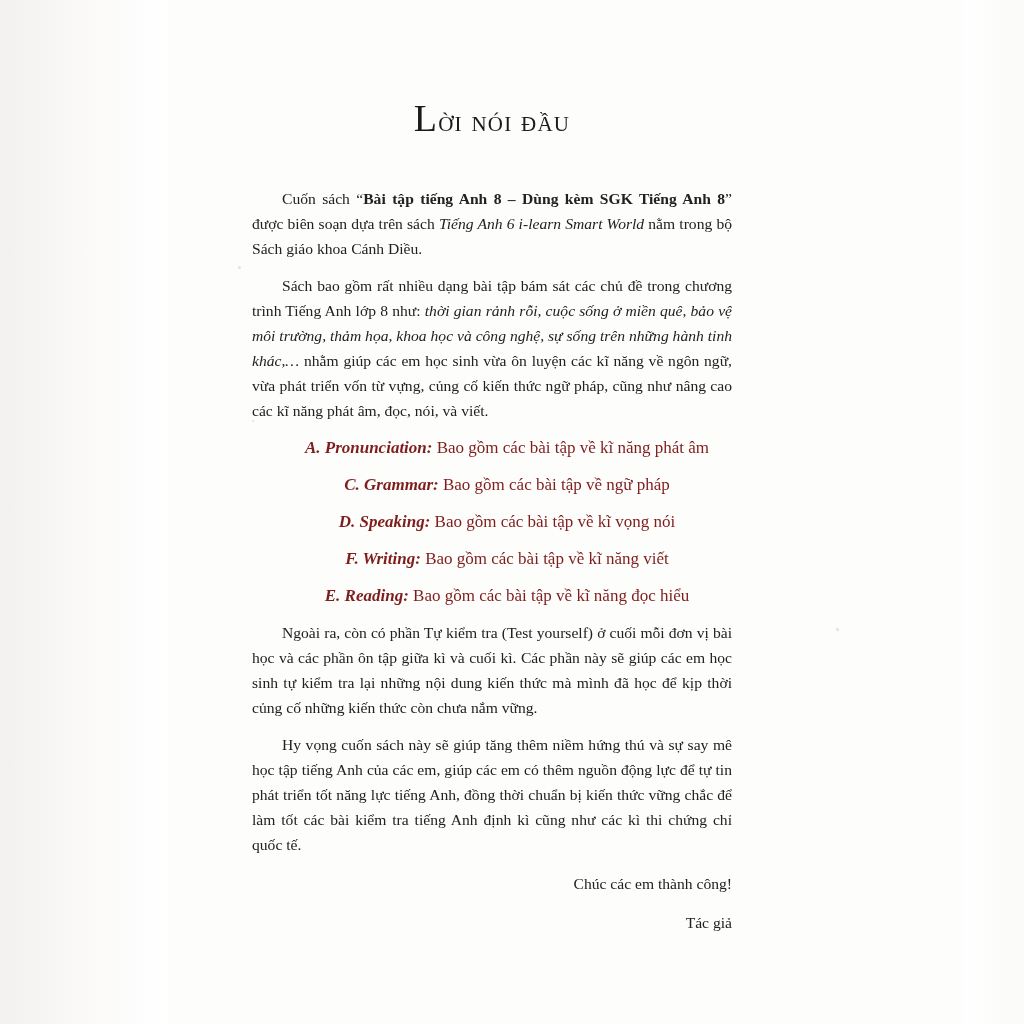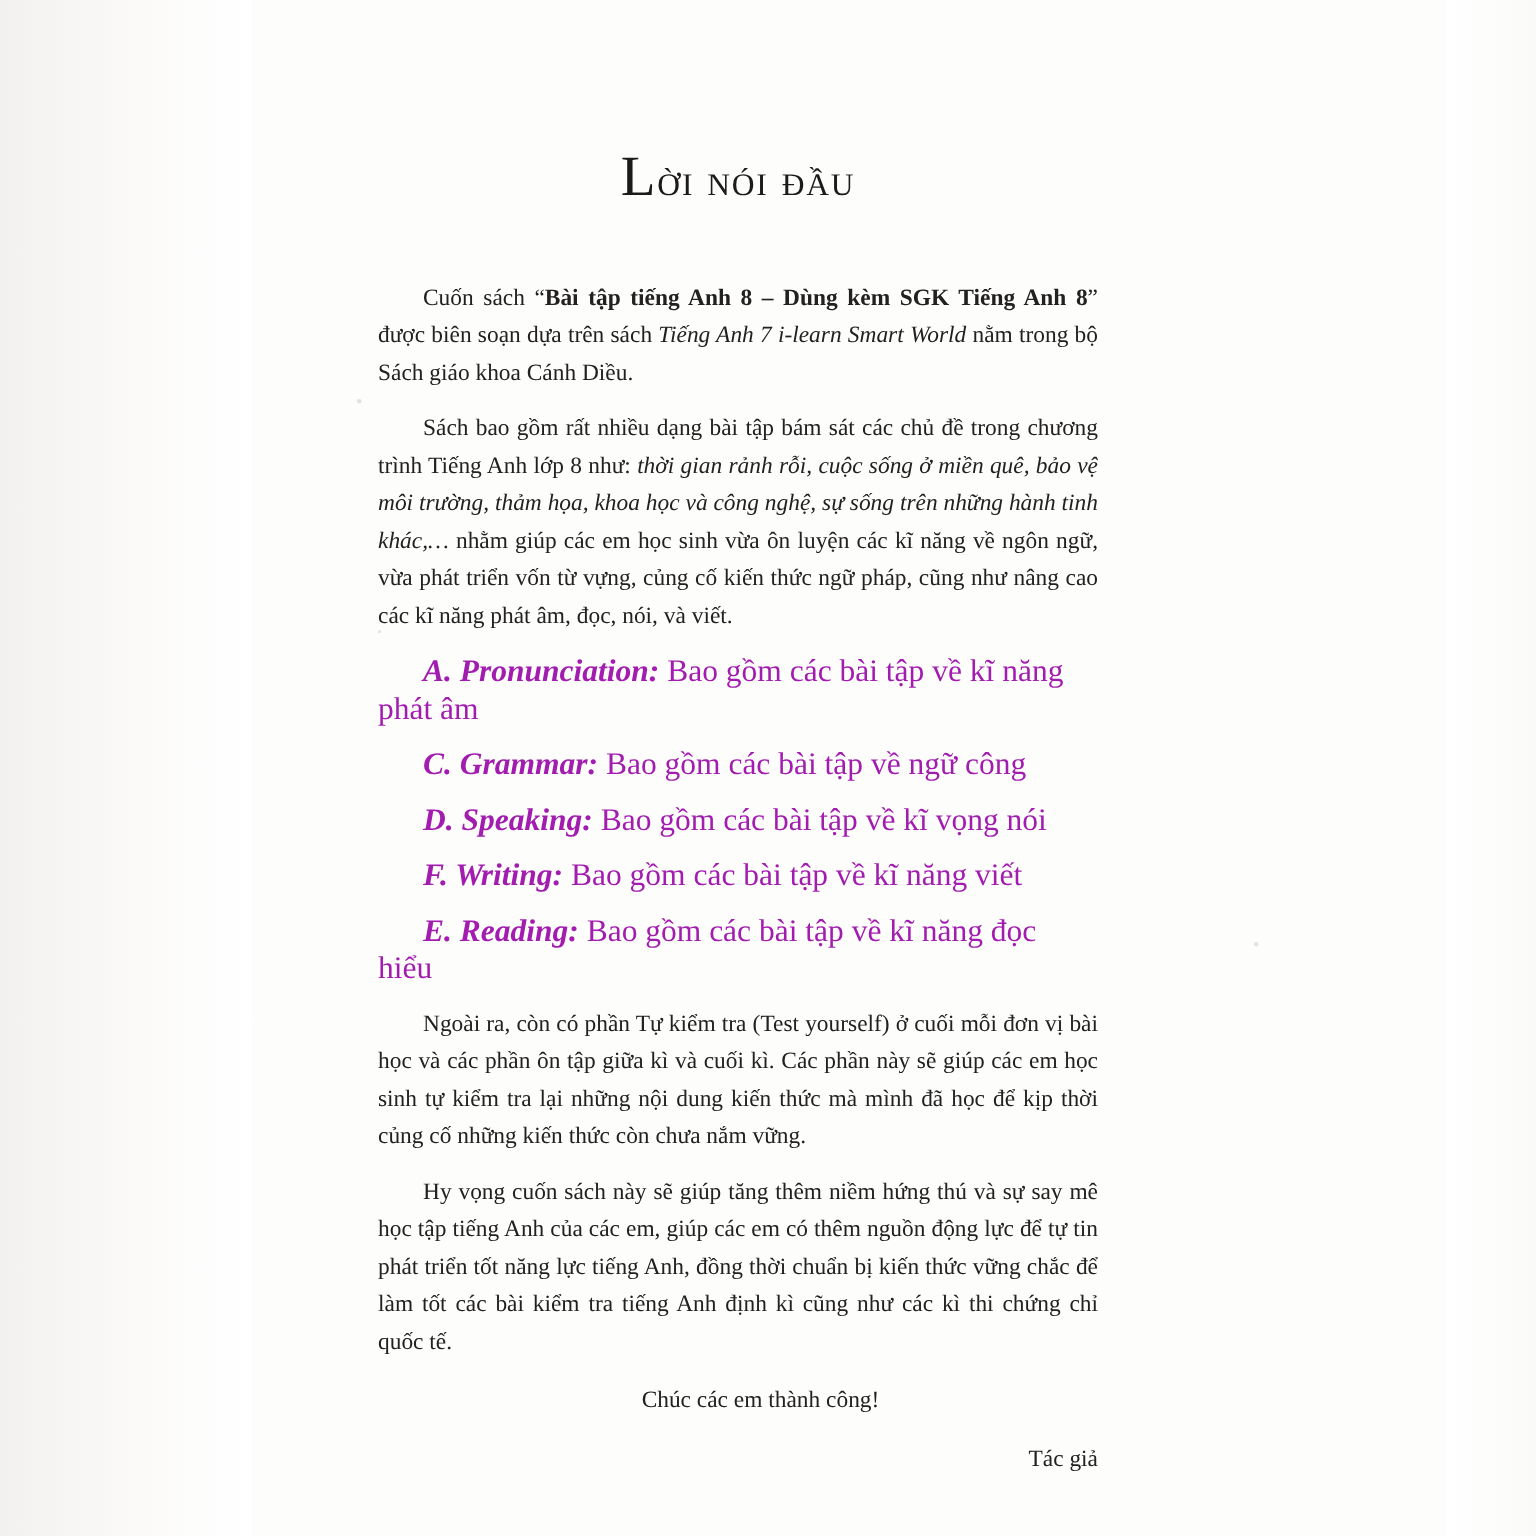--- a/index.html
+++ b/index.html
@@ -61,29 +61,29 @@
     margin: 0 0 12px 0;
     text-align: justify;
     text-justify: inter-word;
     font-size: 15.6px;
     line-height: 25px;
     color: #232120;
     text-indent: 30px;
   }
   p.item {
     margin: 0 0 12px 0;
-    text-align: left;
-    font-size: 21px;
+    text-align: center;
+    font-size: 17px;
     line-height: 25px;
-    color: #a21caf;
+    color: #7f1d1d;
     text-indent: 30px;
   }
   p.closing {
     margin: 14px 0 0 0;
-    text-align: center;
+    text-align: right;
     font-size: 15.6px;
     line-height: 25px;
     color: #232120;
     text-indent: 30px;
   }
   p.signature {
     margin: 14px 0 0 0;
     text-align: right;
     font-size: 15.6px;
     line-height: 25px;
@@ -112,33 +112,33 @@
     <span style="left:252px; top:420px; width:2px; height:2px;"></span>
   </div>
 
   <div class="content">
 
     <h1 class="title">
       <span class="cap">L</span><span>ời nói đầu</span>
     </h1>
 
     <p class="para">
-      <span>Cuốn sách “</span><span class="bi">Bài tập tiếng Anh 8 – Dùng kèm SGK Tiếng Anh 8</span><span>” được biên soạn dựa trên sách </span><span class="it">Tiếng Anh 7 i-learn Smart World</span><span> nằm trong bộ Sách giáo khoa Cánh Diều.</span>
+      <span>Cuốn sách “</span><span class="bi">Bài tập tiếng Anh 8 – Dùng kèm SGK Tiếng Anh 8</span><span>” được biên soạn dựa trên sách </span><span class="it">Tiếng Anh 6 i-learn Smart World</span><span> nằm trong bộ Sách giáo khoa Cánh Diều.</span>
     </p>
 
     <p class="para">
       <span>Sách bao gồm rất nhiều dạng bài tập bám sát các chủ đề trong chương trình Tiếng Anh lớp 8 như: </span><span class="it">thời gian rảnh rỗi, cuộc sống ở miền quê, bảo vệ môi trường, thảm họa, khoa học và công nghệ, sự sống trên những hành tinh khác,…</span><span> nhằm giúp các em học sinh vừa ôn luyện các kĩ năng về ngôn ngữ, vừa phát triển vốn từ vựng, củng cố kiến thức ngữ pháp, cũng như nâng cao các kĩ năng phát âm, đọc, nói, và viết.</span>
     </p>
 
 
     <p class="item">
       <span class="lbl">A. Pronunciation:</span><span> Bao gồm các bài tập về kĩ năng phát âm</span>
     </p>
     <p class="item">
-      <span class="lbl">C. Grammar:</span><span> Bao gồm các bài tập về ngữ công</span>
+      <span class="lbl">C. Grammar:</span><span> Bao gồm các bài tập về ngữ pháp</span>
     </p>
     <p class="item">
       <span class="lbl">D. Speaking:</span><span> Bao gồm các bài tập về kĩ vọng nói</span>
     </p>
     <p class="item">
       <span class="lbl">F. Writing:</span><span> Bao gồm các bài tập về kĩ năng viết</span>
     </p>
     <p class="item">
       <span class="lbl">E. Reading:</span><span> Bao gồm các bài tập về kĩ năng đọc hiểu</span>
     </p>

